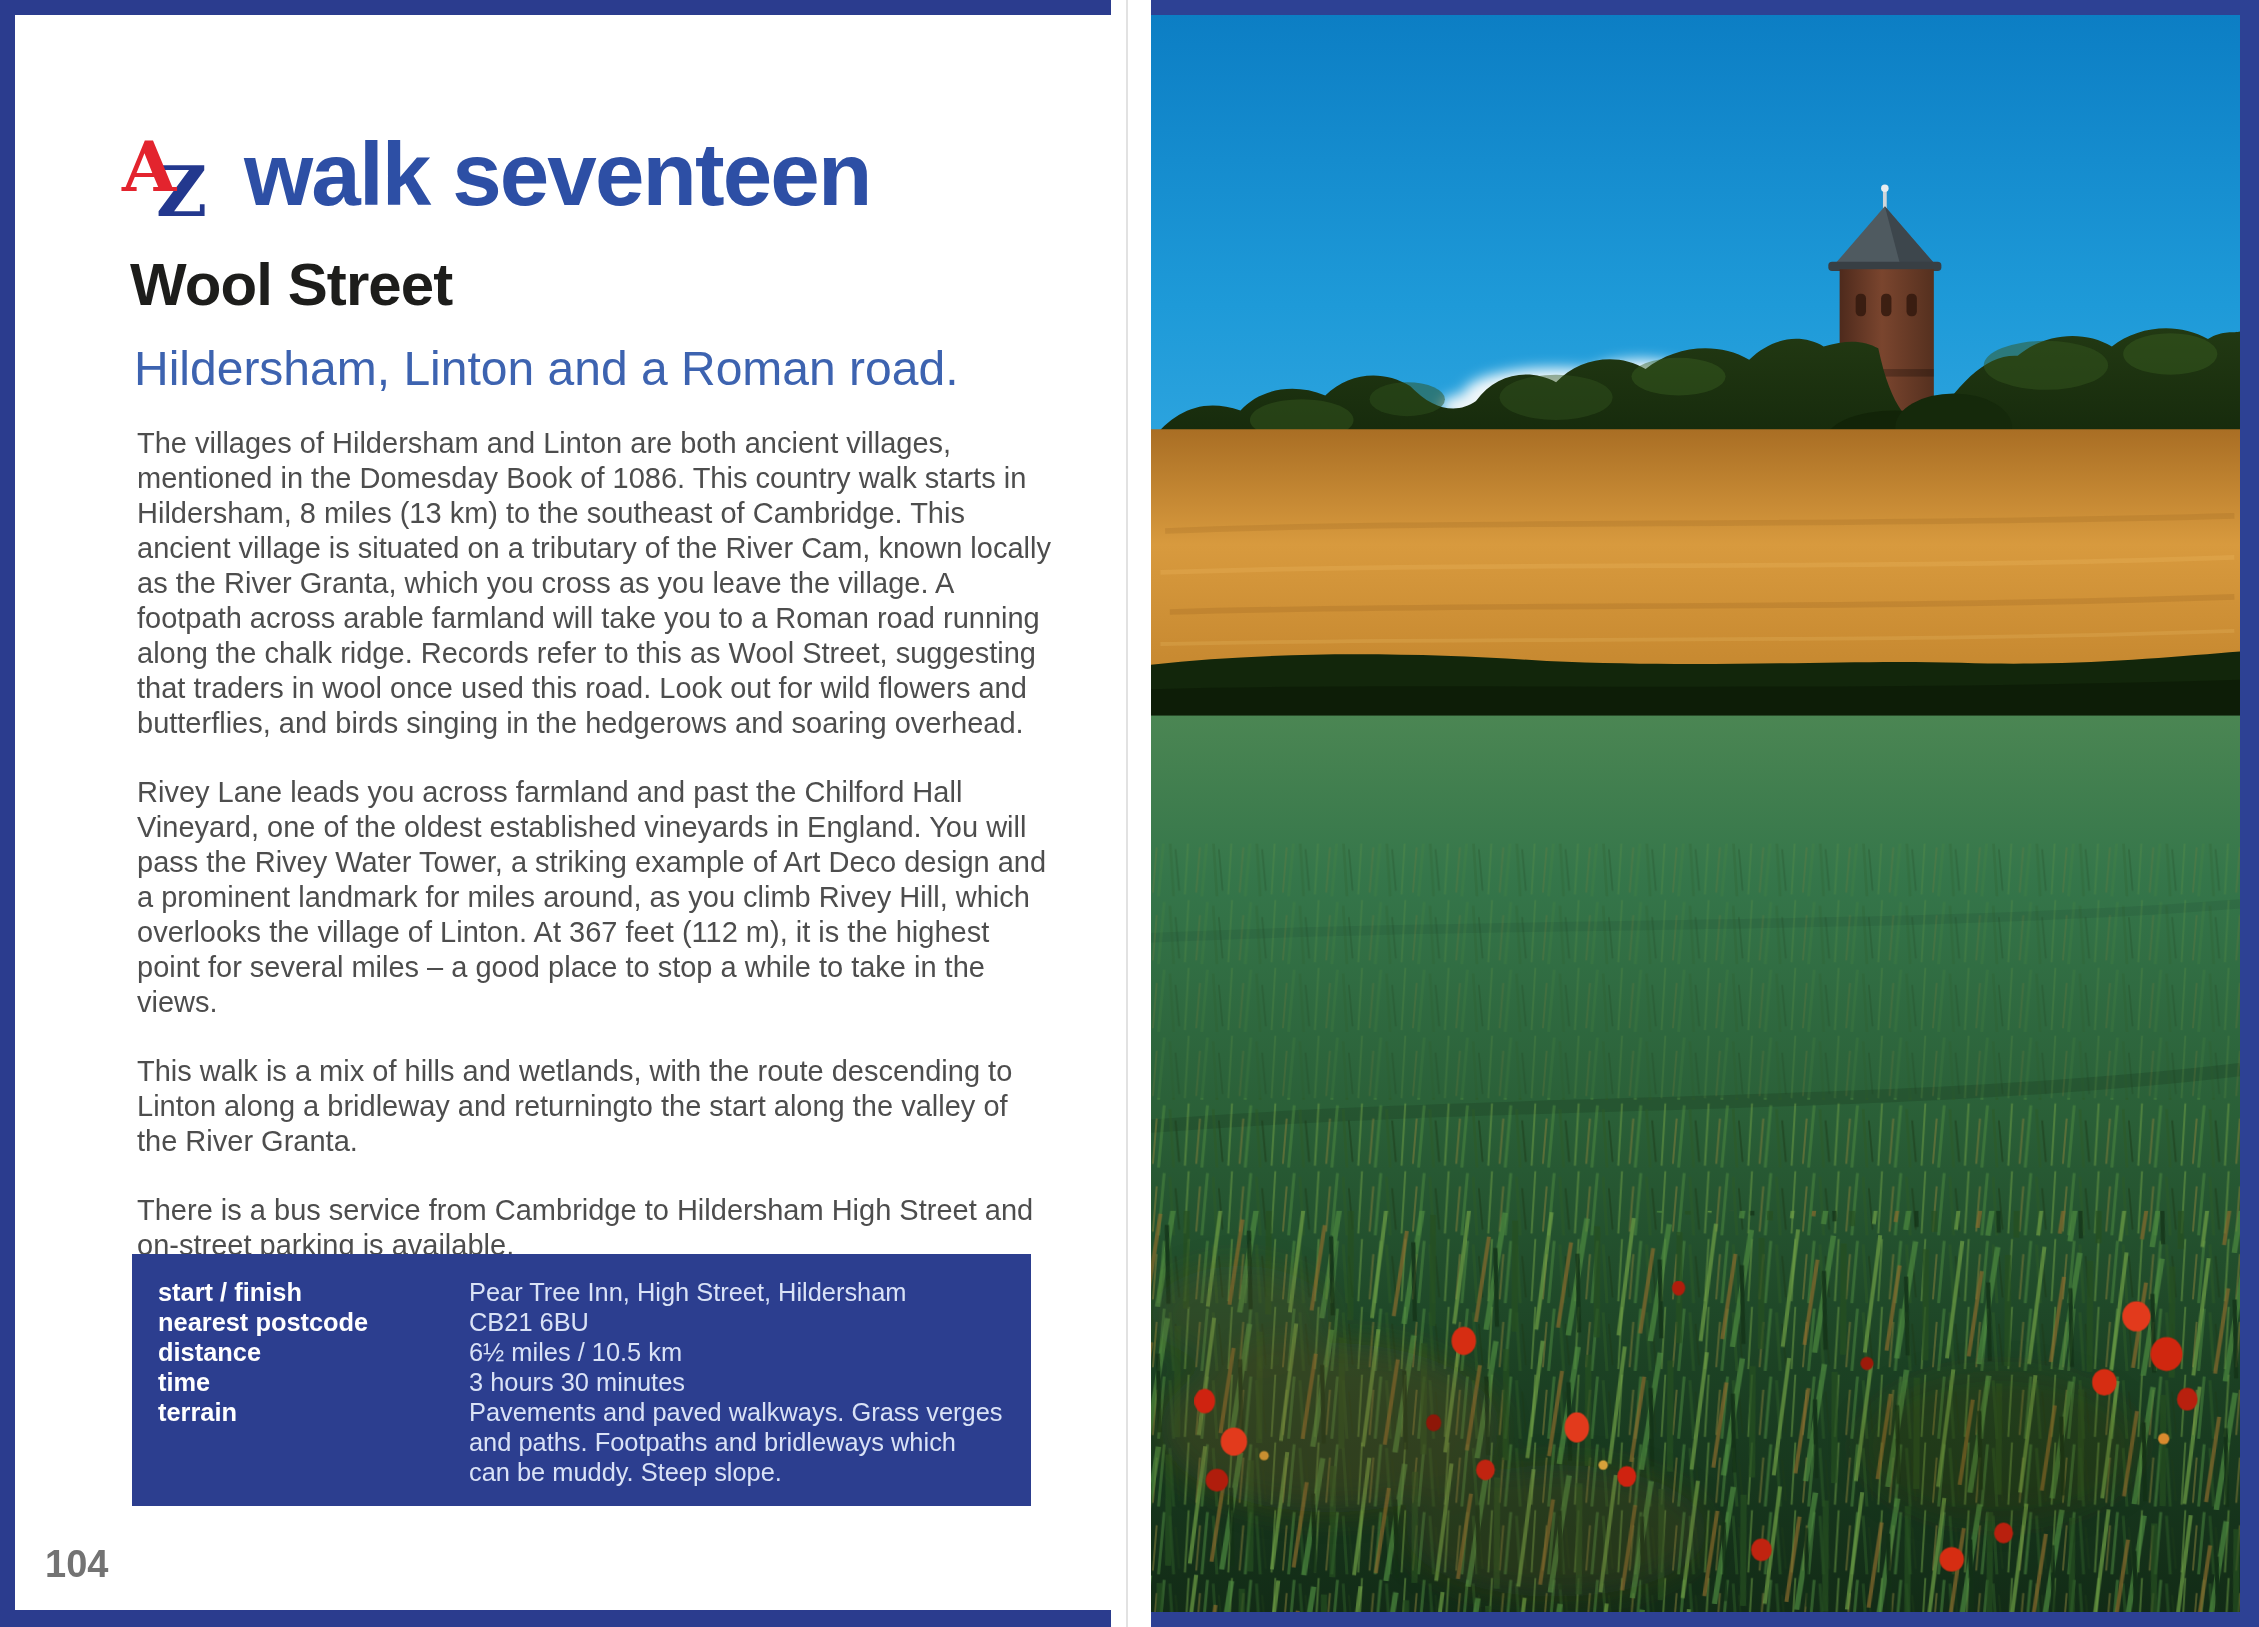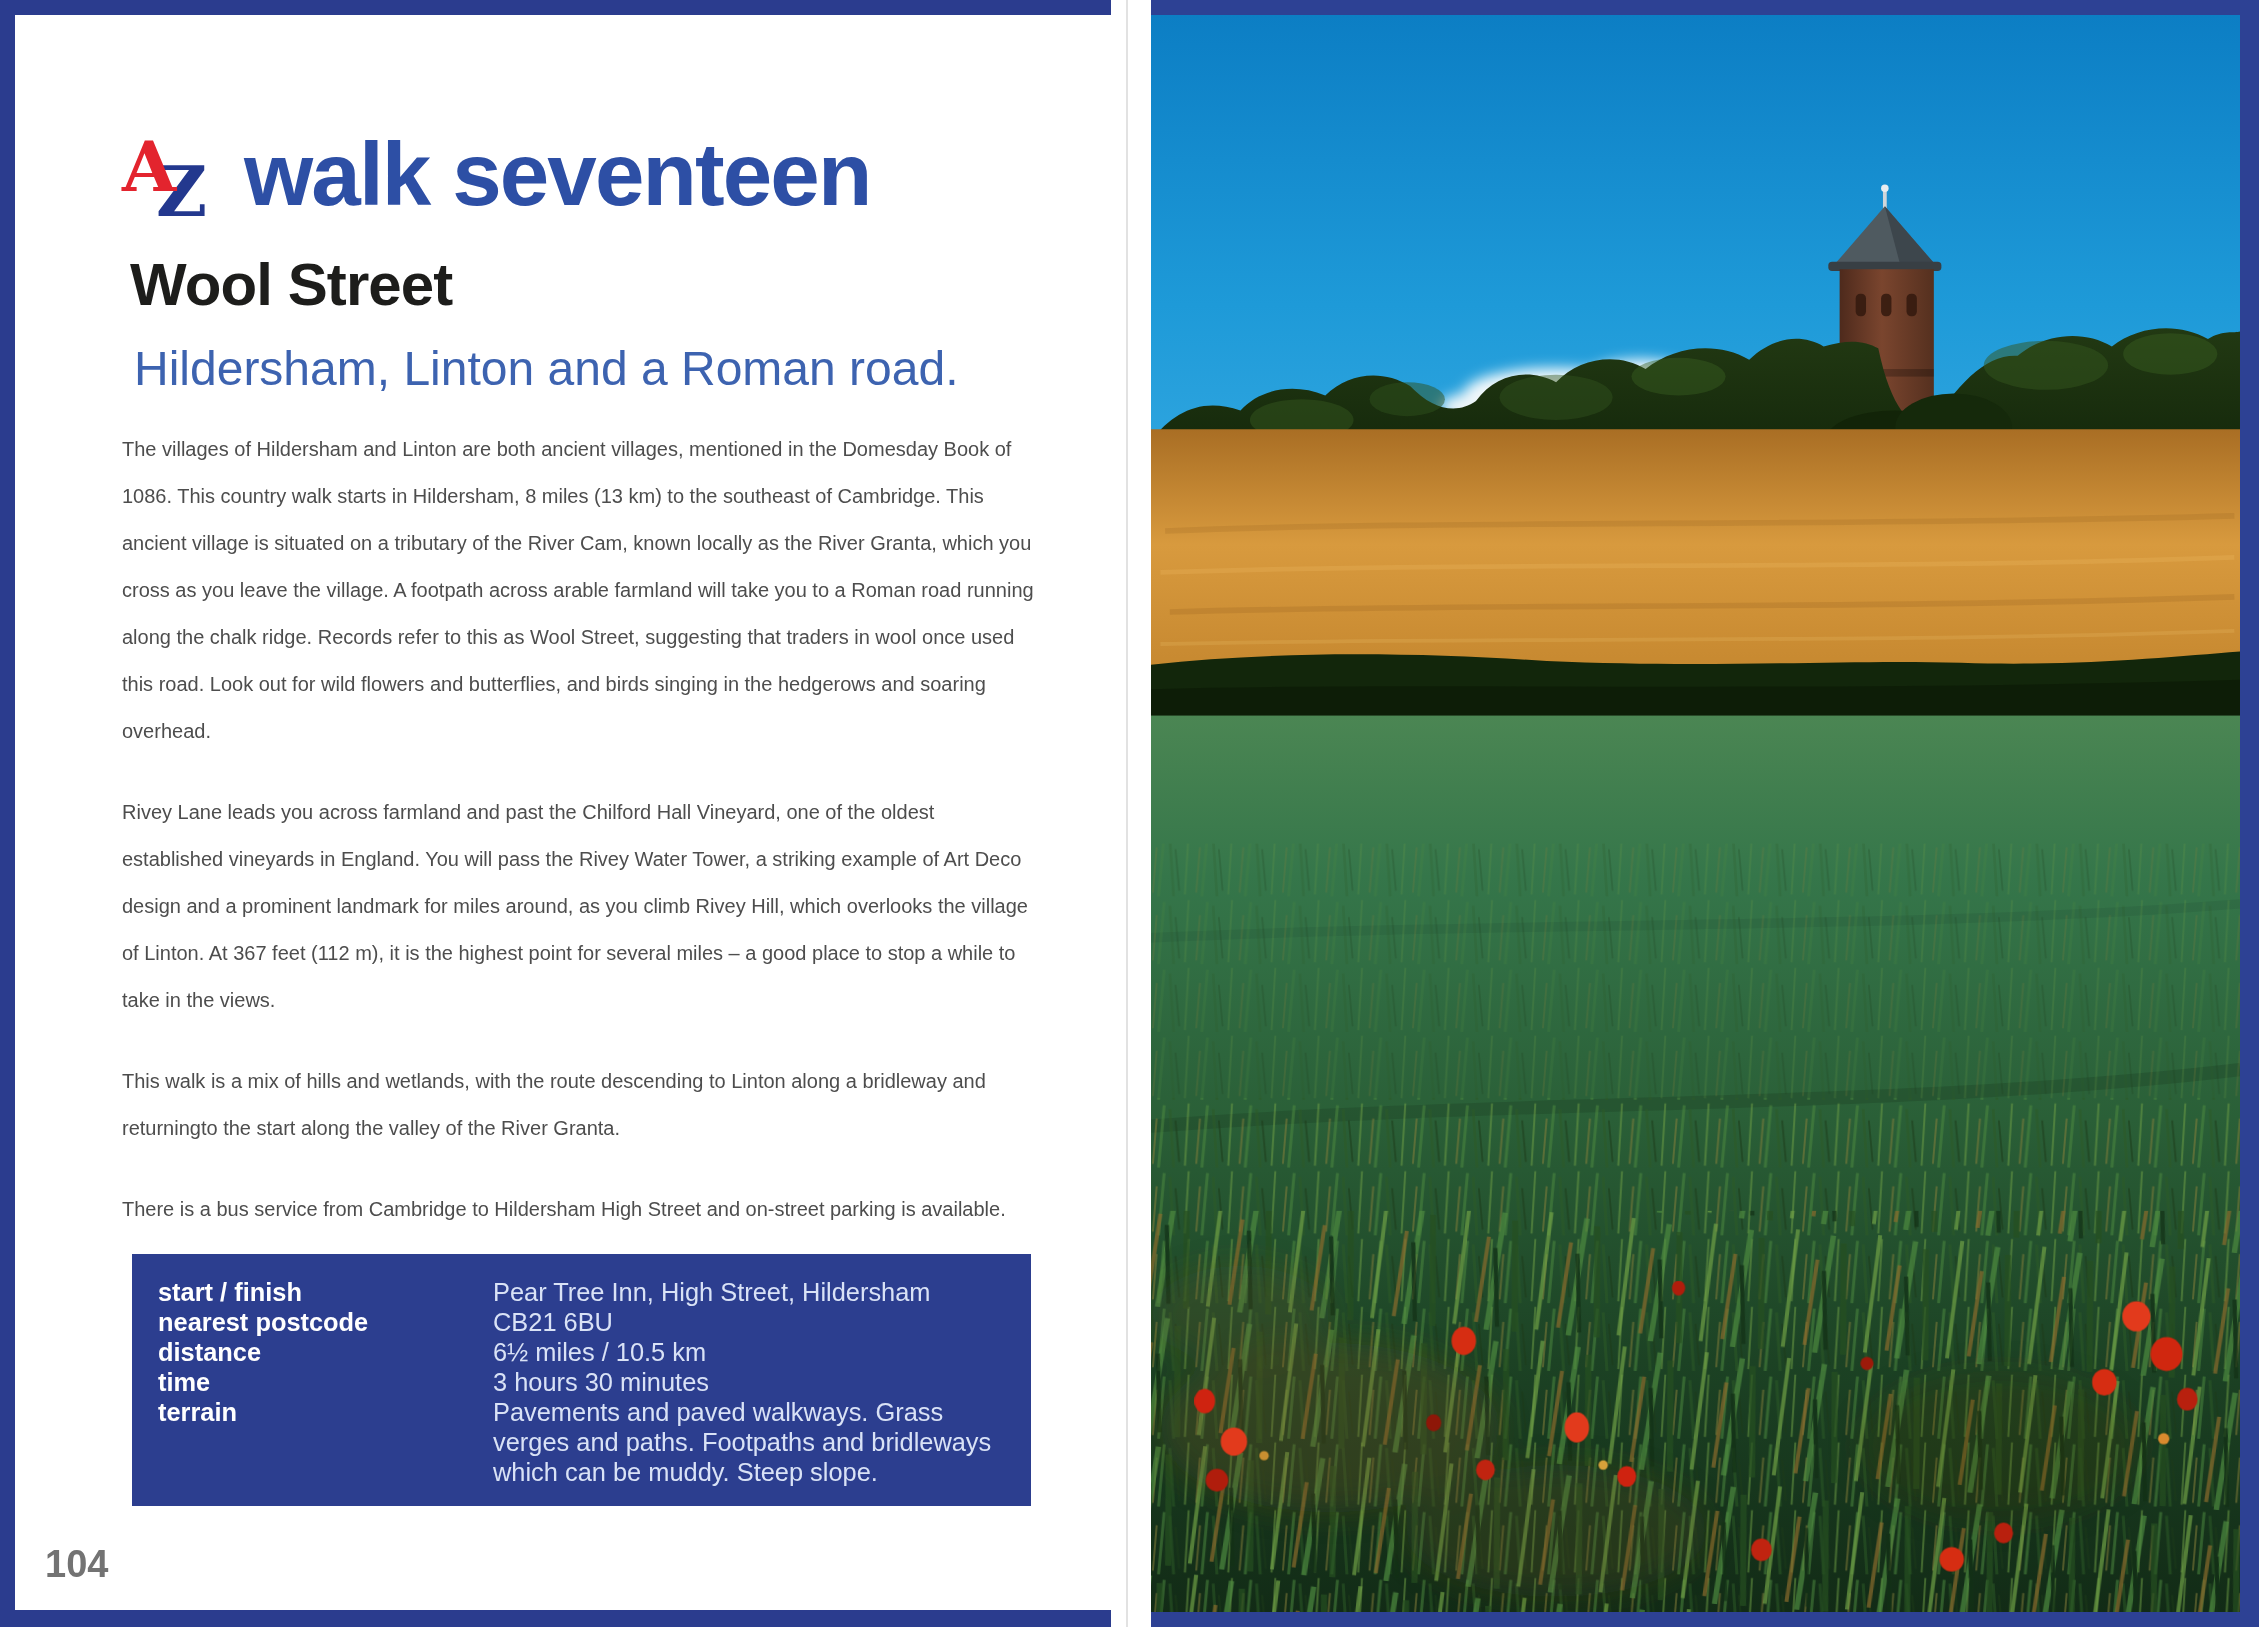--- a/index.html
+++ b/index.html
@@ -24,29 +24,29 @@
   .az-a{position:absolute;left:0;top:0;font-size:70px;line-height:70px;color:#e3242e;z-index:2;}
   .az-z{position:absolute;left:34px;top:24.5px;font-size:70px;line-height:70px;color:#23388e;z-index:1;}
 
   .walk-title{position:absolute;left:239px;top:122px;margin:5px;font-size:89px;line-height:94px;
     font-weight:bold;color:#2d4fa5;letter-spacing:-1.9px;}
   .walk-name{position:absolute;left:122px;top:245px;margin:8px;font-size:60px;line-height:64px;
     font-weight:bold;color:#1d1d1b;letter-spacing:-0.9px;}
   .walk-subtitle{position:absolute;left:122px;top:335px;margin:12px;font-size:48px;line-height:43px;
     font-weight:normal;color:#3d63b0;}
 
-  .bodytext{position:absolute;left:122px;top:426px;width:918px;color:#4d4d4d;
-    font-size:20px;line-height:47px;}
+  .bodytext{position:absolute;left:137px;top:426px;width:918px;color:#4d4d4d;
+    font-size:29px;line-height:35px;}
   .bodytext p{margin:0 0 34px 0;}
 
   .info-box{position:absolute;left:132px;top:1254px;width:899px;box-sizing:border-box;
     background:#2c3e8f;padding:22.6px 28px 19px 26px;}
   .info-row{display:flex;font-size:25.4px;line-height:30px;}
   .info-label{width:311px;flex:0 0 311px;color:#ffffff;font-weight:bold;}
-  .info-value{flex:1;color:#d9e2f6;font-weight:normal;margin-left:24px;}
+  .info-value{flex:1;color:#d9e2f6;font-weight:normal;}
 
   .page-number{position:absolute;left:45px;top:1544px;font-size:38px;line-height:40px;
     font-weight:bold;color:#737373;}
 
   
   .rightpage{position:absolute;left:1151px;top:0;width:1109px;height:1627px;background:#2d4194;}
   .photo{position:absolute;left:0;top:15px;width:1089px;height:1597px;}
   .photo svg{display:block;width:100%;height:100%;}
 </style>
 </head>

